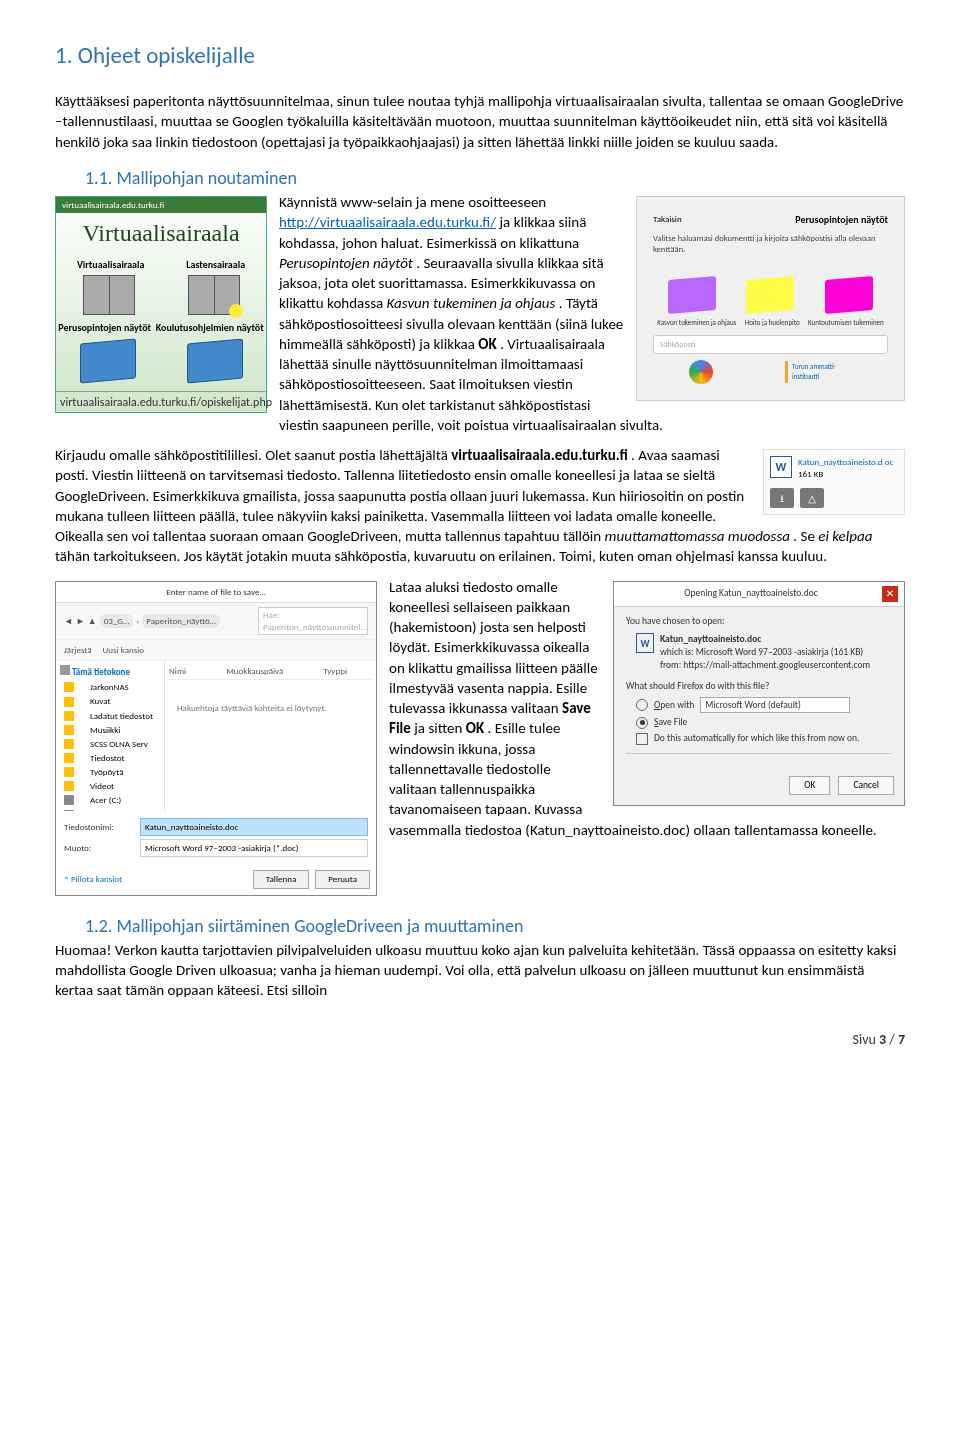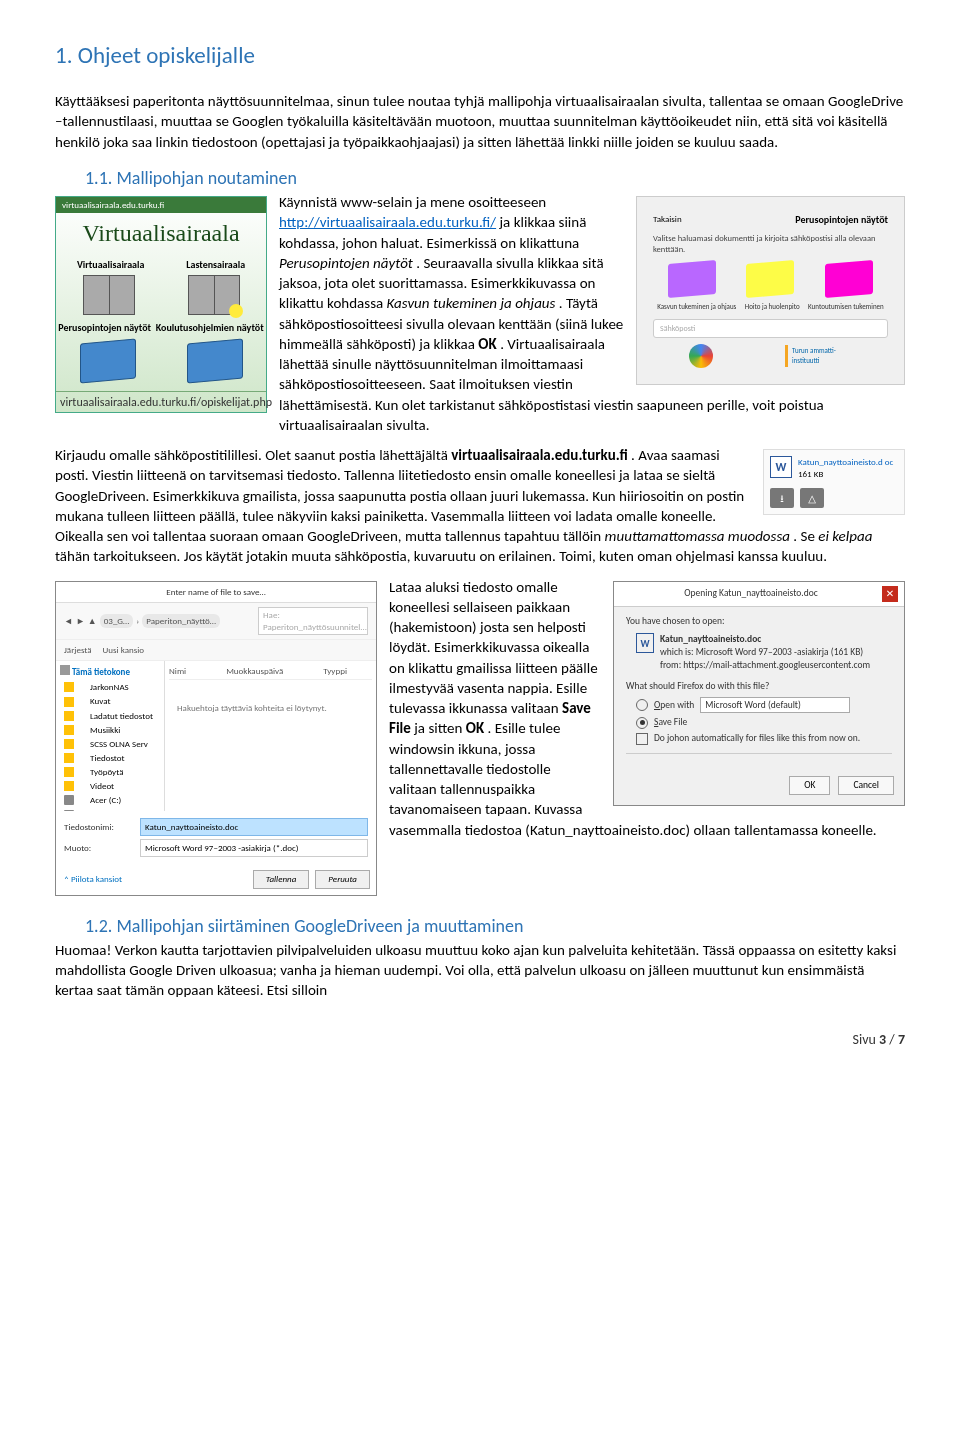--- a/index.html
+++ b/index.html
@@ -77,21 +77,21 @@
   
   .pn-box {
     width: 235px;
     background: #f0f0f0;
     border: 1px solid #ccc;
     font-size: 9px;
     padding: 16px;
   }
   .pn-top { display:flex; justify-content:space-between; margin-bottom:6px; }
   .pn-top strong { font-size: 10px; }
-  .pn-text { color:#444; margin-bottom:6px; font-size:8.5px; }
+  .pn-text { color:#444; margin-bottom:22px; font-size:8.5px; }
   .pn-books { display:flex; justify-content:space-around; margin:6px 0; }
   .pn-book { width:48px; height:34px; border-radius:3px; transform:skewY(-5deg); }
   .pn-b1 { background:#b967ff; } .pn-b2 { background:#fdfc47; } .pn-b3 { background:#ff00d4; }
   .pn-labels { display:flex; justify-content:space-around; font-size:7px; margin-bottom:8px; color:#333; }
   .pn-input {
     background:#fff; border:1px solid #ccc; border-radius:3px;
     padding:3px 6px; color:#aaa; font-size:8px; margin-bottom:6px;
   }
   .pn-logos { display:flex; justify-content:space-around; align-items:center; }
   .pn-logo1 { width:24px; height:24px; border-radius:50%; background: conic-gradient(#4285f4, #ea4335, #fbbc05, #34a853, #4285f4); }
@@ -126,21 +126,21 @@
   .ico.dr { background:#888; border-radius:1px; }
   .sd-pane { flex:1; padding:4px; }
   .sd-cols { display:flex; gap:40px; color:#555; border-bottom:1px solid #eee; padding-bottom:2px; margin-bottom:2px; }
   .sd-empty { color:#777; padding:20px 8px; }
   .sd-foot { padding:4px 8px; }
   .sd-frow { display:flex; align-items:center; gap:6px; margin:3px 0; }
   .sd-frow .lbl { width:70px; color:#333; }
   .sd-frow .fld { flex:1; background:#bde2ff; padding:2px 4px; border:1px solid #7fb7e8; }
   .sd-frow .fld.white { background:#fff; border:1px solid #ccc; }
   .sd-btns { display:flex; justify-content:flex-end; gap:6px; padding:6px; }
-  .sd-btn { border:1px solid #aaa; background:#f0f0f0; padding:2px 12px;font-style:italic; }
+  .sd-btn { border:1px solid #aaa; background:#f0f0f0; padding:2px 12px; }
   .sd-folders { padding:3px 8px; color:#0070c0; }
 
   
   .ff-box {
     width: 290px; border:1px solid #888; background:#f0f0f0;
     font-size:9.5px;
   }
   .ff-tb { background:#fff; display:flex; align-items:center; padding:4px 6px; border-bottom:1px solid #ccc; }
   .ff-tb .title { flex:1; text-align:center; color:#333; }
   .ff-tb .x { width:16px; height:16px; background:#c42b1c; color:#fff; display:flex; align-items:center; justify-content:center; font-size:10px; }
@@ -373,21 +373,21 @@
       <span class="ff-radio"></span>
       <span><u>O</u>pen with</span>
       <span class="ff-sel">Microsoft Word (default)</span>
     </div>
     <div class="ff-opt">
       <span class="ff-radio sel"></span>
       <span><u>S</u>ave File</span>
     </div>
     <div class="ff-opt">
       <span class="ff-chk"></span>
-      <span>Do johon automatically for files like this from now on.</span>
+      <span>Do this automatically for which like this from now on.</span>
     </div>
     <hr class="ff-hr">
   </div>
   <div class="ff-btns">
     <div class="ff-btn">OK</div>
     <div class="ff-btn">Cancel</div>
   </div>
 </div>
 
 <p class="para">

